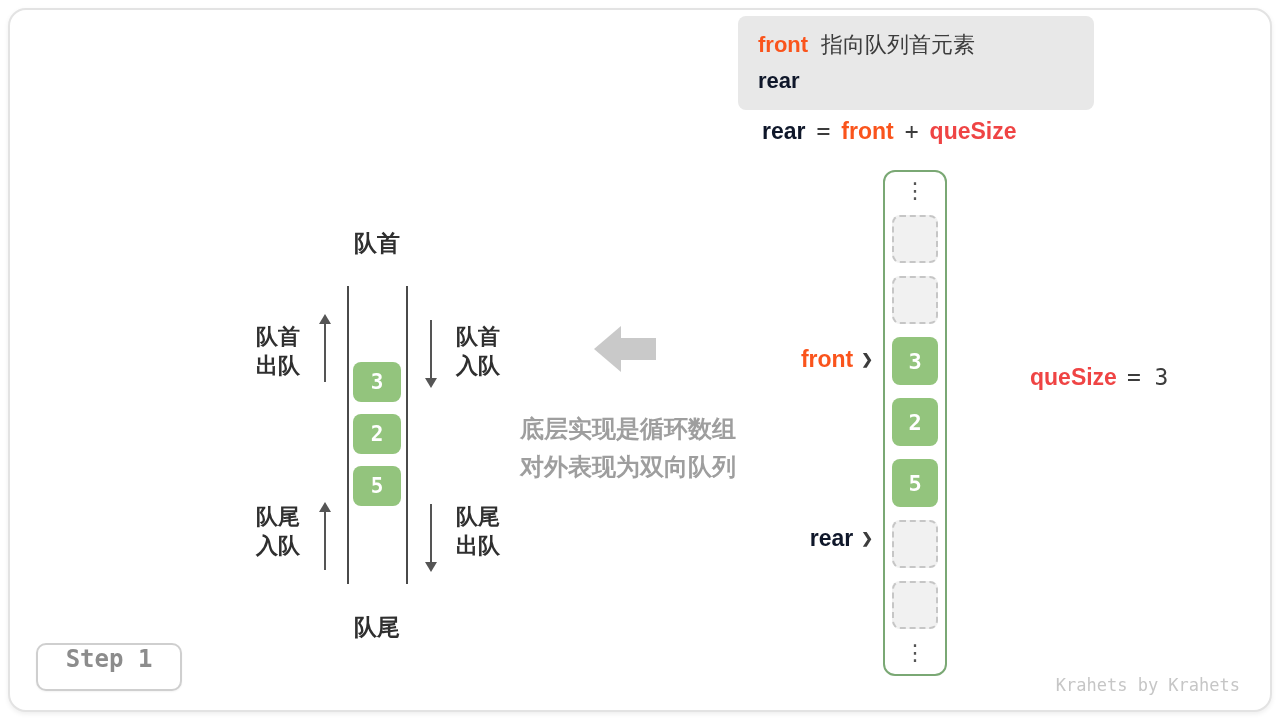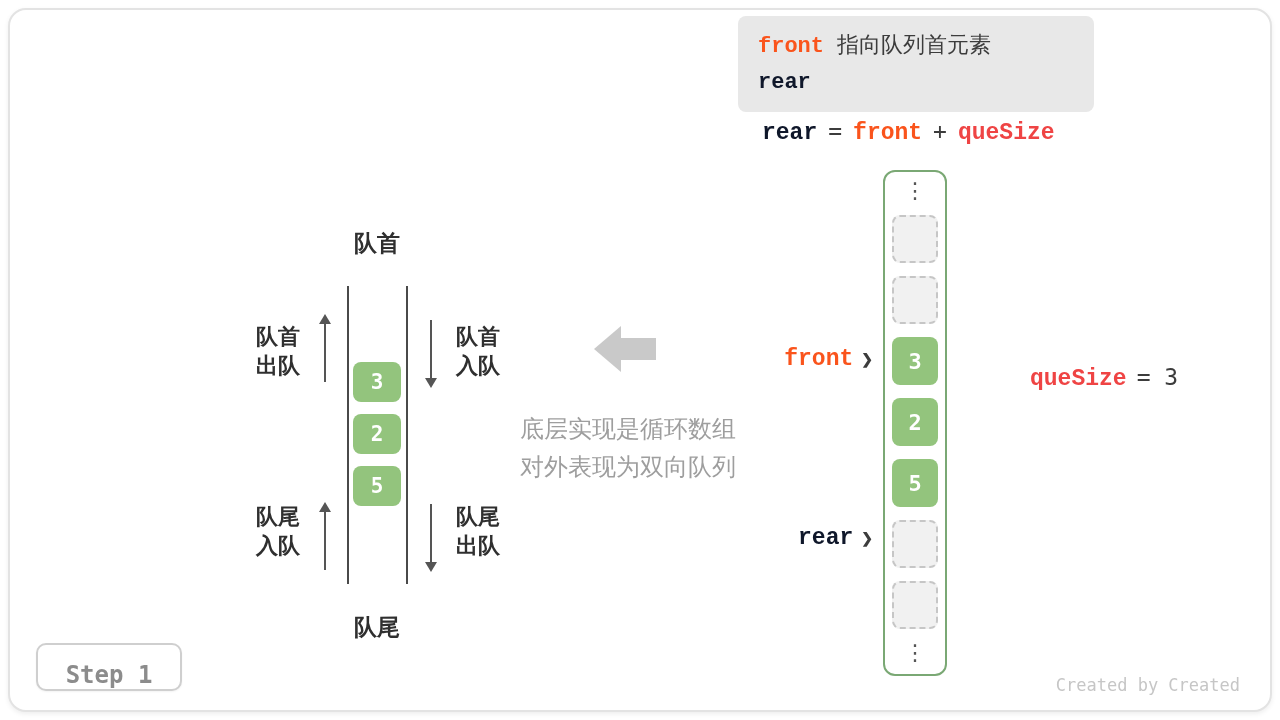--- a/index.html
+++ b/index.html
@@ -1,21 +1,21 @@
 <!DOCTYPE html>
 <html><head>
 <meta charset="utf-8">
 <style>
   * { margin:0; padding:0; box-sizing:border-box; }
   html,body { width:1280px; height:720px; background:#ffffff; font-family:"Liberation Sans", sans-serif; position:relative; overflow:hidden; }
 
   .card { position:absolute; left:8px; top:8px; width:1264px; height:704px; background:#ffffff;
           border:2px solid #e3e3e3; border-radius:18px; box-shadow:0 2px 5px rgba(0,0,0,.07); }
 
-  .mono { font-family:Liberation Mono, monospace; font-weight:bold; }
+  .mono { font-family:Liberation Sans, sans-serif; font-weight:bold; }
   .op   { font-family:"DejaVu Sans Mono","Liberation Mono",monospace; font-weight:500; color:#3c3c3c; }
   .c-front { color:#fa541c; }
   .c-rear  { color:#0f172a; }
   .c-size  { color:#ef4444; }
 
   
   .legend { position:absolute; left:738px; top:16px; width:356px; background:#e8e8e8; border-radius:8px; padding:11px 20px; }
   .legend-line { font-size:22px; line-height:36px; color:#3c3c3c; font-weight:500; display:flex; align-items:baseline; gap:13px; }
 
   
@@ -61,25 +61,25 @@
   .a-tr { left:430px; top:320px; height:66px; }
   .a-bl { left:324px; top:504px; height:66px; }
   .a-br { left:430px; top:504px; height:66px; }
 
   
   .big-arrow { position:absolute; left:594px; top:326px; width:62px; height:46px; }
   .big-arrow .tri { position:absolute; left:0; top:0; width:0; height:0; border-top:23px solid transparent; border-bottom:23px solid transparent; border-right:27px solid #c9c9c9; }
   .big-arrow .bar { position:absolute; left:27px; top:12px; width:35px; height:22px; background:#c9c9c9; }
 
   
-  .note { position:absolute; left:490px; top:410px; width:276px; text-align:center; font-size:24px; font-weight:normal; color:#9e9e9e; line-height:38px; }
+  .note { position:absolute; left:490px; top:410px; width:276px; text-align:center; font-size:24px; font-weight:bold; color:#9e9e9e; line-height:38px; }
 
   
   .step-box { position:absolute; left:36px; top:643px; width:146px; height:48px; border:2px solid #cfcfcf; border-radius:10px;
-              background:#fff; display:flex; align-items:flex-end; justify-content:center; box-shadow:0 1px 2px rgba(0,0,0,.05);
+              background:#fff; display:flex; align-items:flex-start; justify-content:center; box-shadow:0 1px 2px rgba(0,0,0,.05);
               font-family:"DejaVu Sans Mono",monospace; font-weight:bold; font-size:24px; color:#8c8c8c; }
 
   
   .credit { position:absolute; left:1000px; top:675px; width:240px; text-align:right;
             font-family:"DejaVu Sans Mono",monospace; font-size:17px; color:#c6c6c6; }
 </style>
 </head>
 <body>
 
 <div class="card"></div>
@@ -168,13 +168,13 @@
 
 <div class="note">
   <div>底层实现是循环数组</div>
   <div>对外表现为双向队列</div>
 </div>
 
 <div class="step-box">
   <span>Step 1</span>
 </div>
 
-<div class="credit">Created by Created</div>
+<div class="credit">Krahets by Krahets</div>
 
 </body></html>

